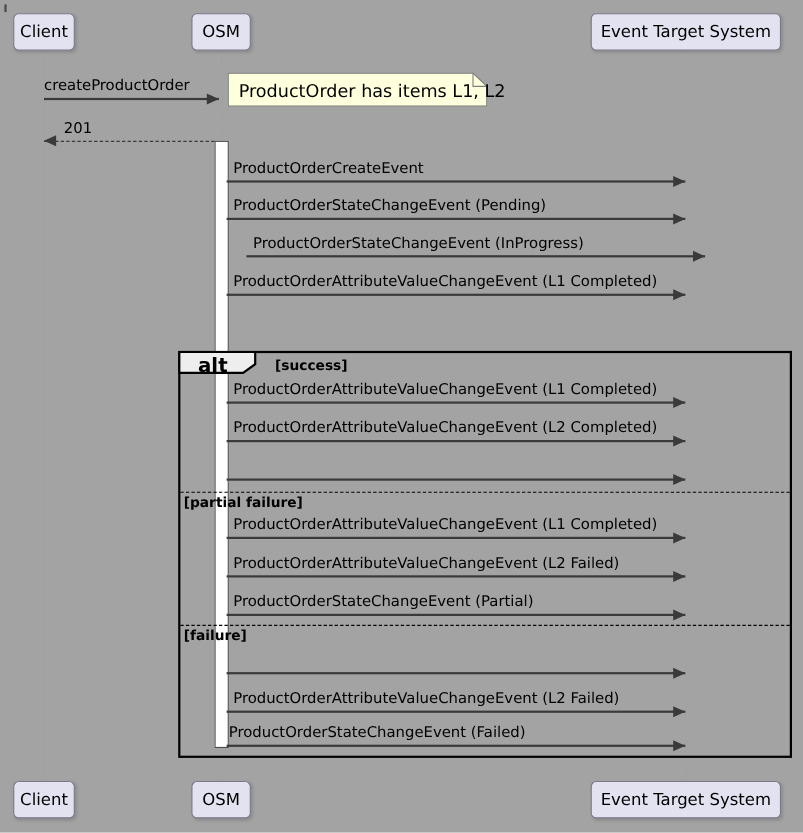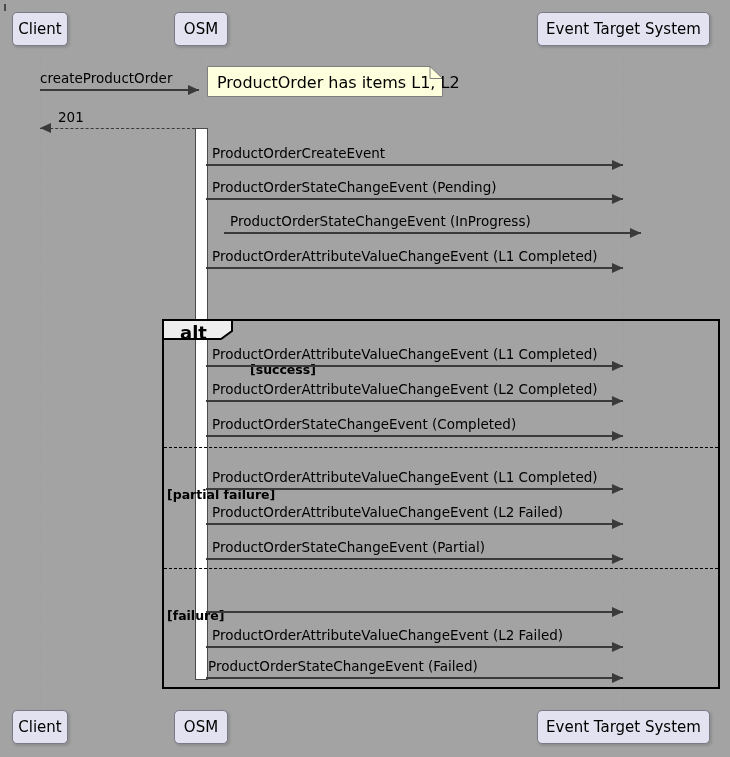--- a/index.html
+++ b/index.html
@@ -39,21 +39,21 @@
 
   
   .note { position:absolute; left:207px; top:66px; width:236px; height:31px; }
   .note .txt { position:absolute; left:10px; top:0; height:33px; display:flex; align-items:center; font-size:16px; white-space:nowrap; }
 
   
   .frame { position:absolute; left:162px; top:319px; width:558px; height:370px;
            border:2px solid #000; box-sizing:border-box; }
   .frame .op-shape { position:absolute; left:-2px; top:-2px; }
   .frame .op-label { position:absolute; left:16px; top:1px; font-size:18px; font-weight:bold; }
-  .guard { position:absolute; font-size:12.5px; font-weight:bold; white-space:nowrap;margin-top:38px; }
+  .guard { position:absolute; font-size:12.5px; font-weight:bold; white-space:nowrap; }
   .divider { position:absolute; left:0; width:554px; border-top:1px dashed #000; }
 </style>
 </head>
 <body>
 
 <div class="canvas">
 
   <div class="artifact"></div>
 
   <div class="lifeline" style="left:40px; top:46px; height:664px;"></div>
@@ -124,21 +124,20 @@
 
   <div class="msg" style="left:206px; top:345px; width:417px;">
     <div class="lbl">ProductOrderAttributeValueChangeEvent (L1 Completed)</div>
     <span class="ah r"></span>
   </div>
   <div class="msg" style="left:206px; top:380px; width:417px;">
     <div class="lbl">ProductOrderAttributeValueChangeEvent (L2 Completed)</div>
     <span class="ah r"></span>
   </div>
   <div class="msg" style="left:206px; top:415px; width:417px;">
-    <div class="lbl">ProductOrderStateChangeEvent (Completed)</div>
     <span class="ah r"></span>
   </div>
 
   <div class="msg" style="left:206px; top:468px; width:417px;">
     <div class="lbl">ProductOrderAttributeValueChangeEvent (L1 Completed)</div>
     <span class="ah r"></span>
   </div>
   <div class="msg" style="left:206px; top:503px; width:417px;">
     <div class="lbl">ProductOrderAttributeValueChangeEvent (L2 Failed)</div>
     <span class="ah r"></span>

